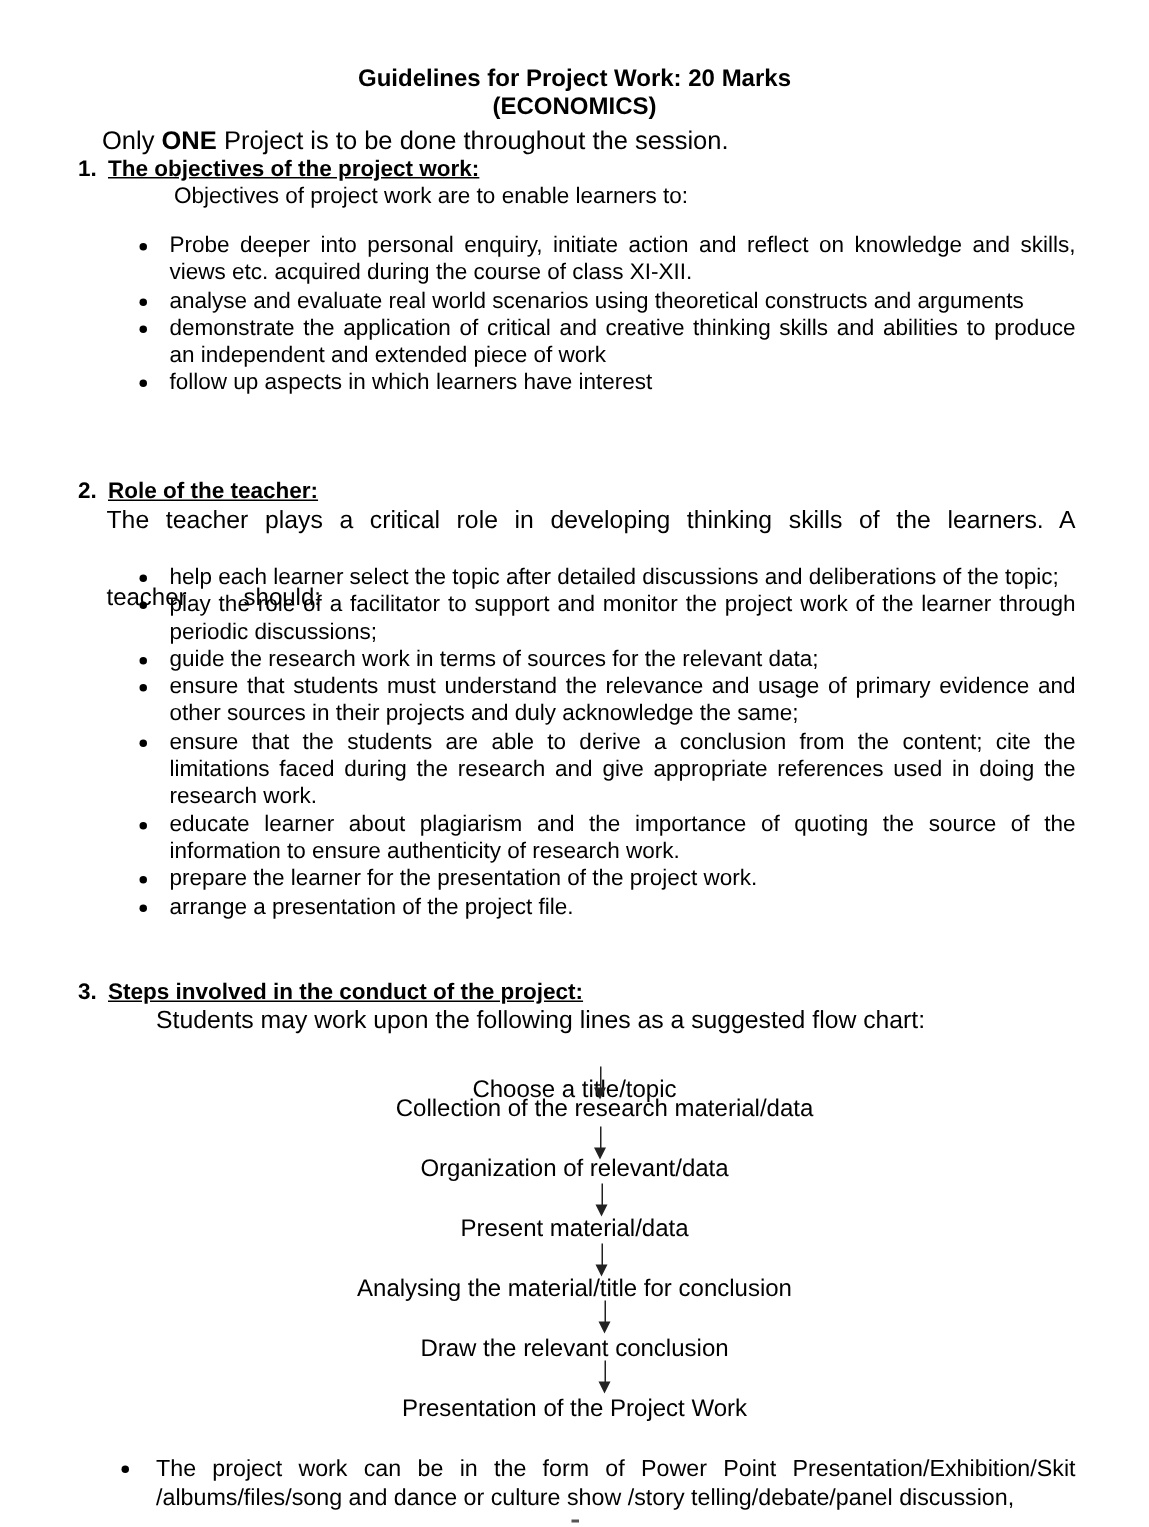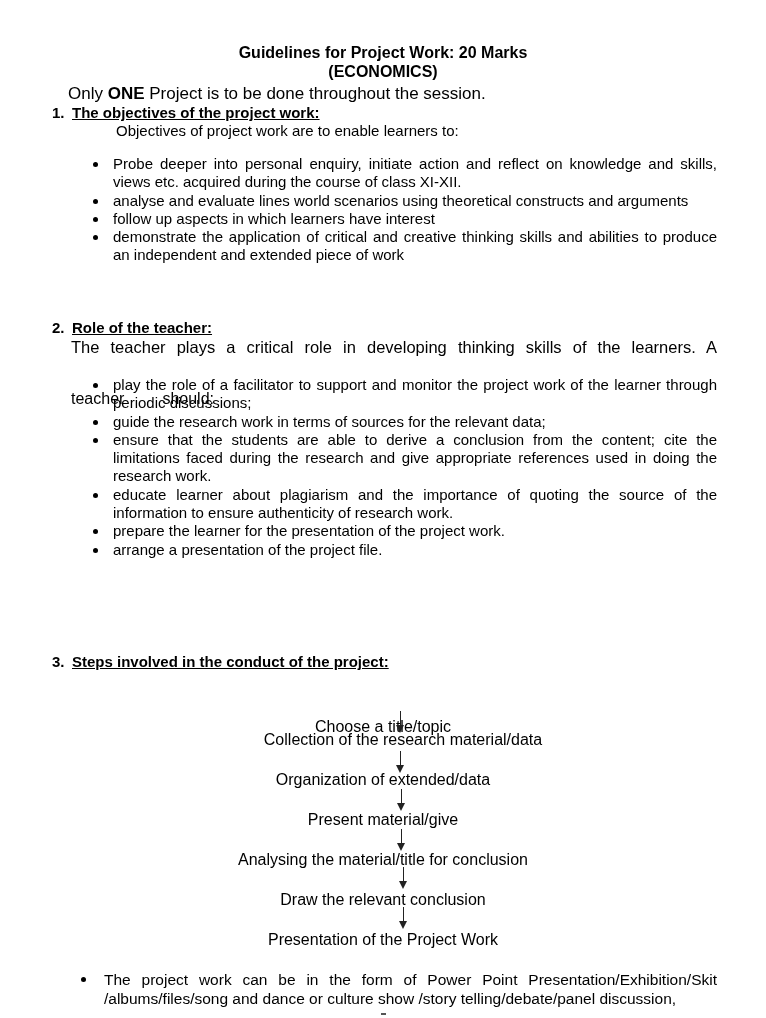--- a/index.html
+++ b/index.html
@@ -41,64 +41,67 @@
 
   <div class="abs intro"><span>Only </span><b>ONE</b><span> Project is to be done throughout the session.</span></div>
 
   <div class="abs sec-head" style="top:104px;">
     <span class="num">1.</span><span class="u">The objectives of the project work:</span>
   </div>
   <div class="abs para" style="left:72px; top:122px;">Objectives of project work are to enable learners to:</div>
 
   <ul class="bullet-list" style="left:92px; top:155px; width:625px;">
     <li>Probe deeper into personal enquiry, initiate action and reflect on knowledge and skills, views etc. acquired during the course of class XI-XII.</li>
-    <li>analyse and evaluate lines world scenarios using theoretical constructs and arguments</li>
+    <li>analyse and evaluate real world scenarios using theoretical constructs and arguments</li>
+    <li>demonstrate the application of critical and creative thinking skills and abilities to produce an independent and extended piece of work</li>
     <li>follow up aspects in which learners have interest</li>
-    <li>demonstrate the application of critical and creative thinking skills and abilities to produce an independent and extended piece of work</li>
   </ul>
 
   <div class="abs sec-head" style="top:319px;">
     <span class="num">2.</span><span class="u">Role of the teacher:</span>
   </div>
   <div class="justify-block" style="left:71px; top:338px; width:646px; font-size:16.5px; text-align-last: justify;">The teacher plays a critical role in developing thinking skills of the learners. A</div>
   <div class="abs teacher-line2" style="left:71px; top:357px;margin-top:33px;"><span>teacher</span><span style="display:inline-block;width:38px;"></span><span>should:</span></div>
 
   <ul class="bullet-list" style="left:92px; top:376px; width:625px;">
+    <li>help each learner select the topic after detailed discussions and deliberations of the topic;</li>
     <li>play the role of a facilitator to support and monitor the project work of the learner through periodic discussions;</li>
     <li>guide the research work in terms of sources for the relevant data;</li>
+    <li>ensure that students must understand the relevance and usage of primary evidence and other sources in their projects and duly acknowledge the same;</li>
     <li>ensure that the students are able to derive a conclusion from the content; cite the limitations faced during the research and give appropriate references used in doing the research work.</li>
     <li>educate learner about plagiarism and the importance of quoting the source of the information to ensure authenticity of research work.</li>
     <li>prepare the learner for the presentation of the project work.</li>
     <li>arrange a presentation of the project file.</li>
   </ul>
 
   <div class="abs sec-head" style="top:653px;">
     <span class="num">3.</span><span class="u">Steps involved in the conduct of the project:</span>
   </div>
+  <div class="abs" style="left:104px; top:671px; font-size:16.5px;">Students may work upon the following lines as a suggested flow chart:</div>
 
   <div>
     <div class="flow-step" style="top:718px;">Choose a title/topic</div>
     <div class="arrow" style="left:396px; top:711px; height:22px;">
         <div class="shaft" style="height:16px;"></div>
         <div class="head"></div>
       </div>
 
     <div class="flow-step" style="top:731px;padding-left:20px;">Collection of the research material/data</div>
     <div class="arrow" style="left:396px; top:751px; height:22px;">
         <div class="shaft" style="height:16px;"></div>
         <div class="head"></div>
       </div>
 
-    <div class="flow-step" style="top:771px;">Organization of extended/data</div>
+    <div class="flow-step" style="top:771px;">Organization of relevant/data</div>
     <div class="arrow" style="left:397px; top:789px; height:22px;">
         <div class="shaft" style="height:16px;"></div>
         <div class="head"></div>
       </div>
 
-    <div class="flow-step" style="top:811px;">Present material/give</div>
+    <div class="flow-step" style="top:811px;">Present material/data</div>
     <div class="arrow" style="left:397px; top:829px; height:22px;">
         <div class="shaft" style="height:16px;"></div>
         <div class="head"></div>
       </div>
 
     <div class="flow-step" style="top:851px;">Analysing the material/title for conclusion</div>
     <div class="arrow" style="left:399px; top:867px; height:22px;">
         <div class="shaft" style="height:16px;"></div>
         <div class="head"></div>
       </div>

